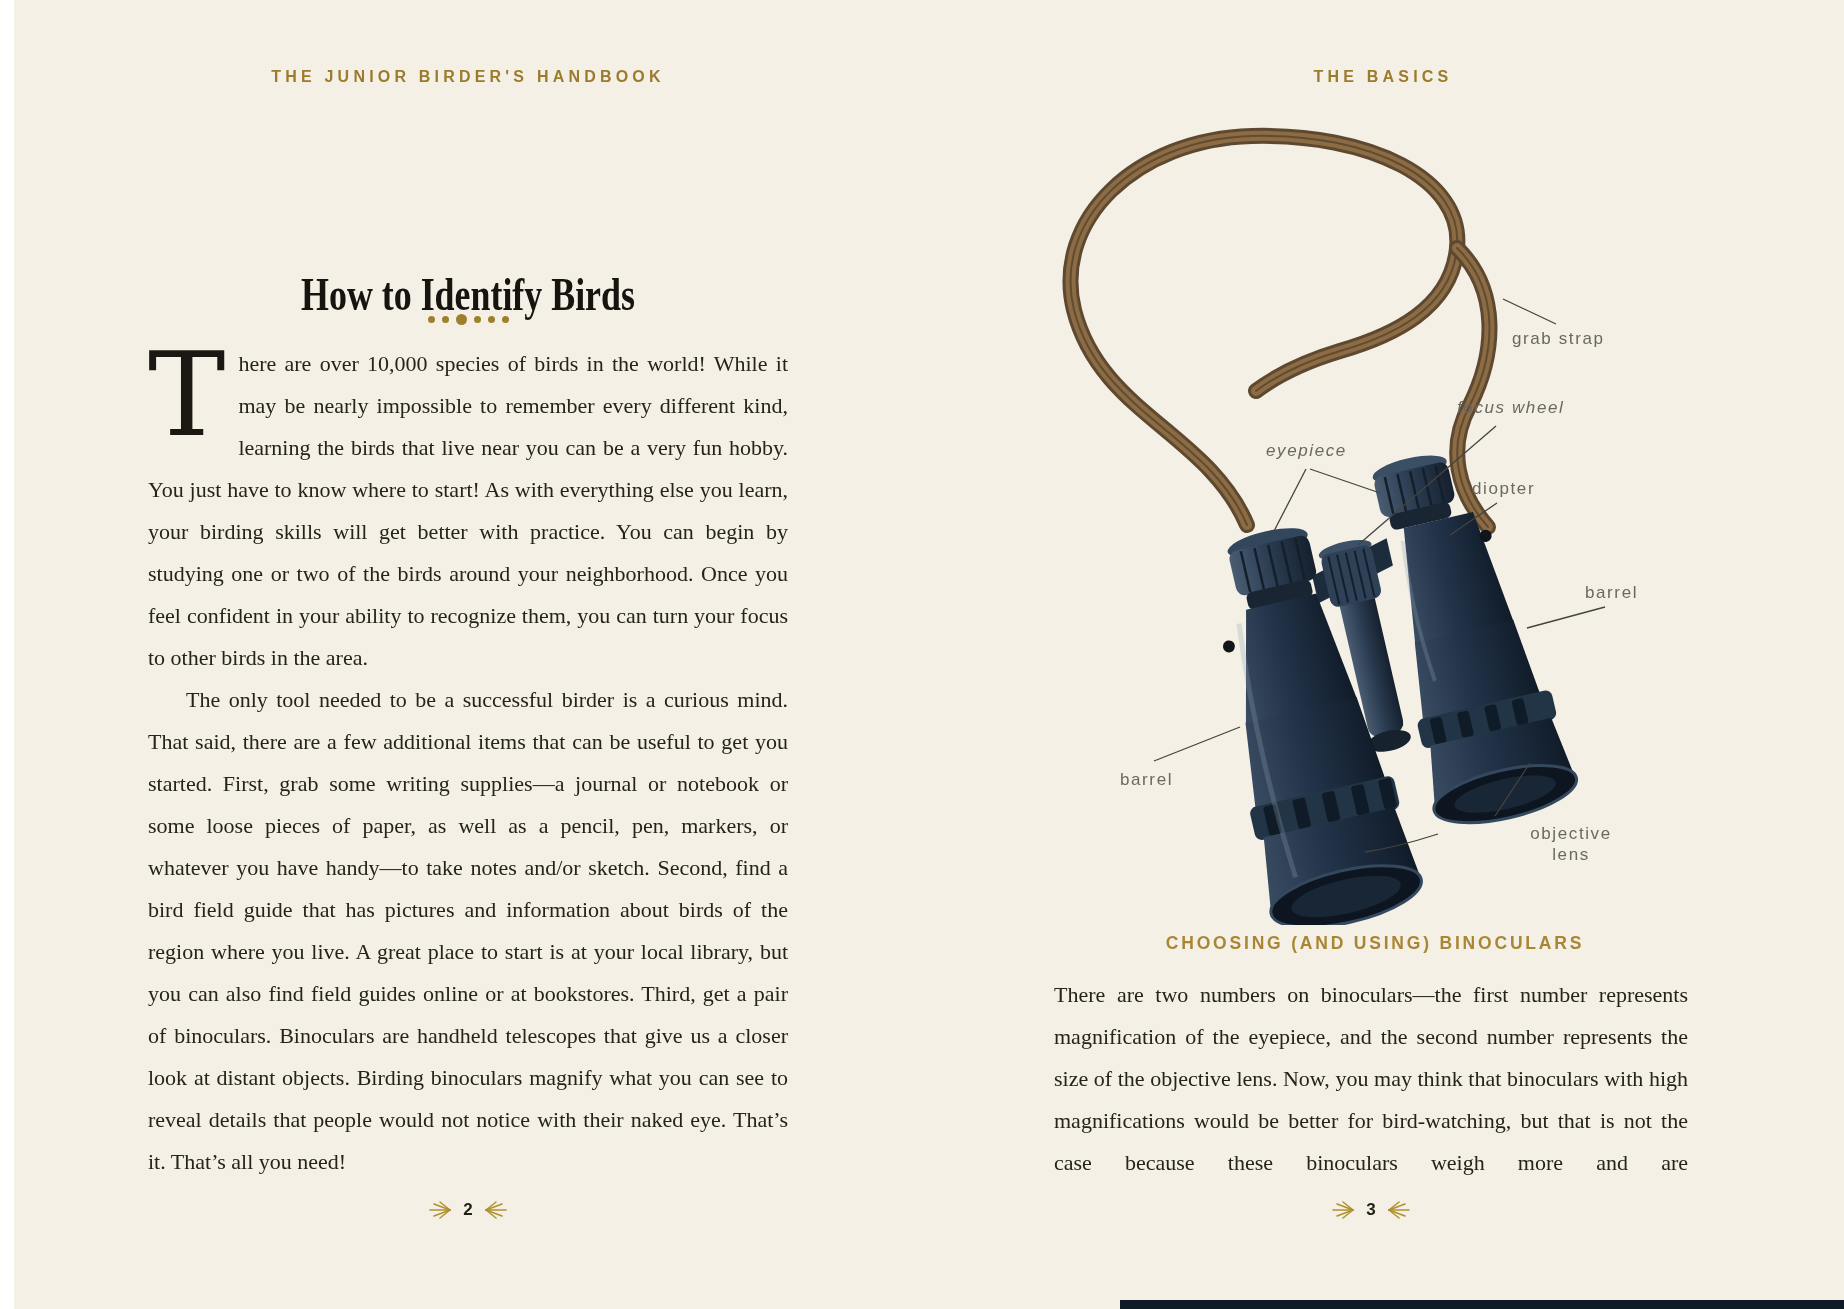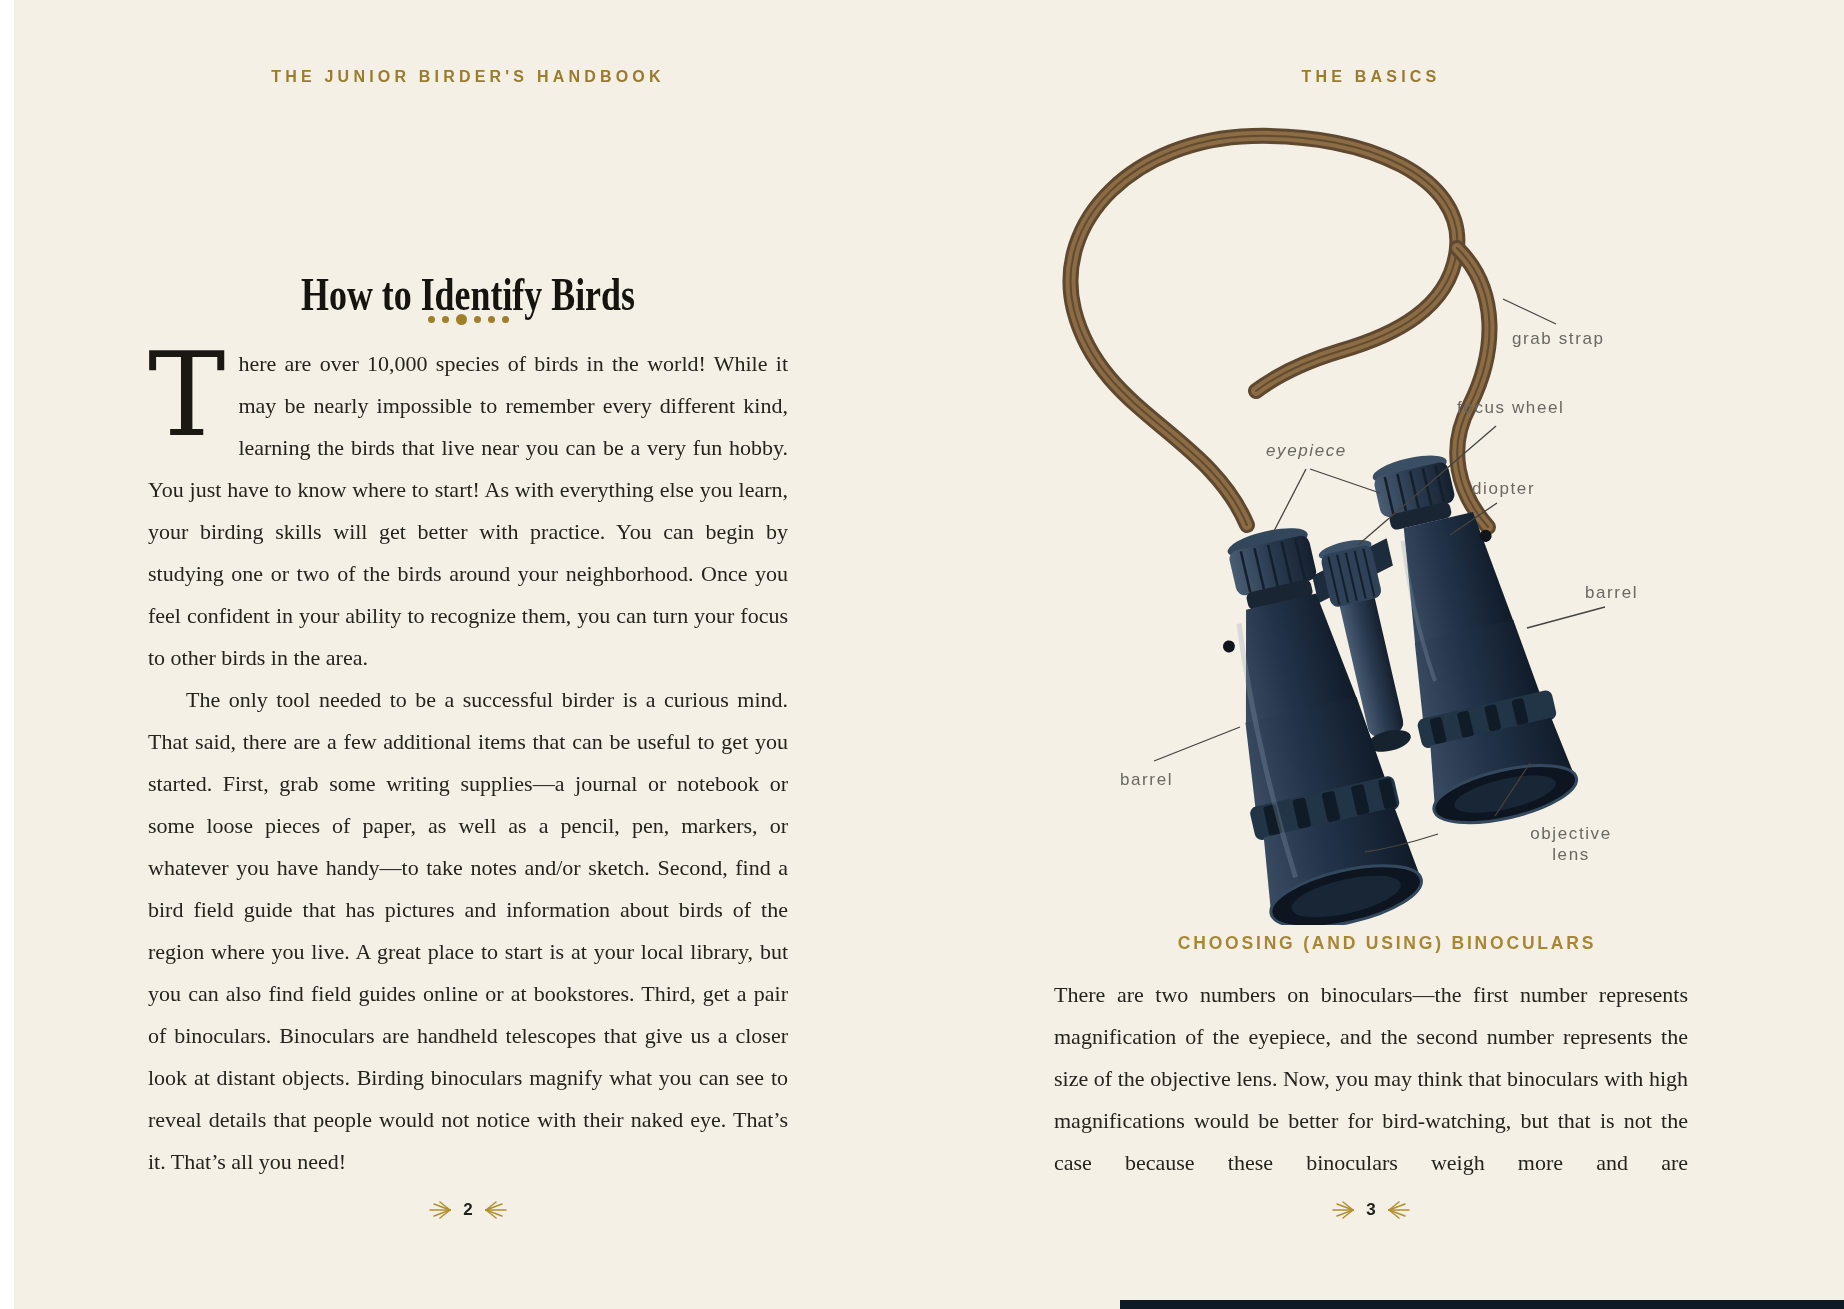--- a/index.html
+++ b/index.html
@@ -108,23 +108,23 @@
           <path d="M20,3 L4,9"></path>
           <path d="M20,15 L4,9"></path>
           <path d="M14,1 L4,9"></path>
           <path d="M14,17 L4,9"></path>
       </g>
     </svg>
   </div>
 </div>
 
 <div class="abs" style="left:1054px;top:0;width:634px;height:1309px;">
-  <div class="running-head abs" style="left:0;top:68px;width:634px;"><span>THE BASICS</span></div>
-
-  <div class="section-head abs" style="left:16px;top:933px;width:634px;"><span>CHOOSING (AND USING) BINOCULARS</span></div>
+  <div class="running-head abs" style="left:12px;top:68px;width:634px;"><span>THE BASICS</span></div>
+
+  <div class="section-head abs" style="left:4px;top:933px;width:634px;"><span>CHOOSING (AND USING) BINOCULARS</span></div>
 
   <div class="bodytext force-last abs" style="left:0;top:974px;width:634px;"><span>There are two numbers on binoculars—the first number represents magnification of the eyepiece, and the second number represents the size of the objective lens. Now, you may think that binoculars with high magnifications would be better for bird-watching, but that is not the case because these binoculars weigh more and are</span></div>
 
   <div class="pagemark abs" style="left:0;top:1200px;width:634px;">
     <svg width="25" height="18" viewBox="0 0 25 18">
       <g stroke="#b0902f" stroke-width="1.5" fill="none" stroke-linecap="round">
         <path d="M1,9 L21,9"></path>
           <path d="M5,3 L21,9"></path>
           <path d="M5,15 L21,9"></path>
           <path d="M11,1 L21,9"></path>
@@ -241,21 +241,21 @@
     <path d="M270,374 L340,398"></path>
     <path d="M457,408 L410,440"></path>
     <path d="M565,512 L487,533"></path>
     <path d="M114,666 L200,632"></path>
     <path d="M398,739 C370,748 345,754 325,757"></path>
     <path d="M455,721 L490,668"></path>
   </g>
 </svg>
 
 <div class="dlabel abs" style="left:1512px;top:329px;"><span>grab strap</span></div>
-<div class="dlabel abs" style="left:1457px;top:398px;"><span>focus wheel</span></div>
+<div class="dlabel abs" style="left:1457px;top:398px;font-style:italic;"><span>focus wheel</span></div>
 <div class="dlabel abs" style="left:1266px;top:441px;font-style:italic;"><span>eyepiece</span></div>
 <div class="dlabel abs" style="left:1472px;top:479px;"><span>diopter</span></div>
 <div class="dlabel abs" style="left:1585px;top:583px;"><span>barrel</span></div>
 <div class="dlabel abs" style="left:1120px;top:770px;"><span>barrel</span></div>
 <div class="dlabel abs" style="left:1511px;top:823px;width:120px;text-align:center;line-height:21px;">
   <div>objective</div>
   <div>lens</div>
 </div>
 
 <div class="edge-shadow abs" style="left:1120px;top:1300px;width:724px;height:9px;"></div>

